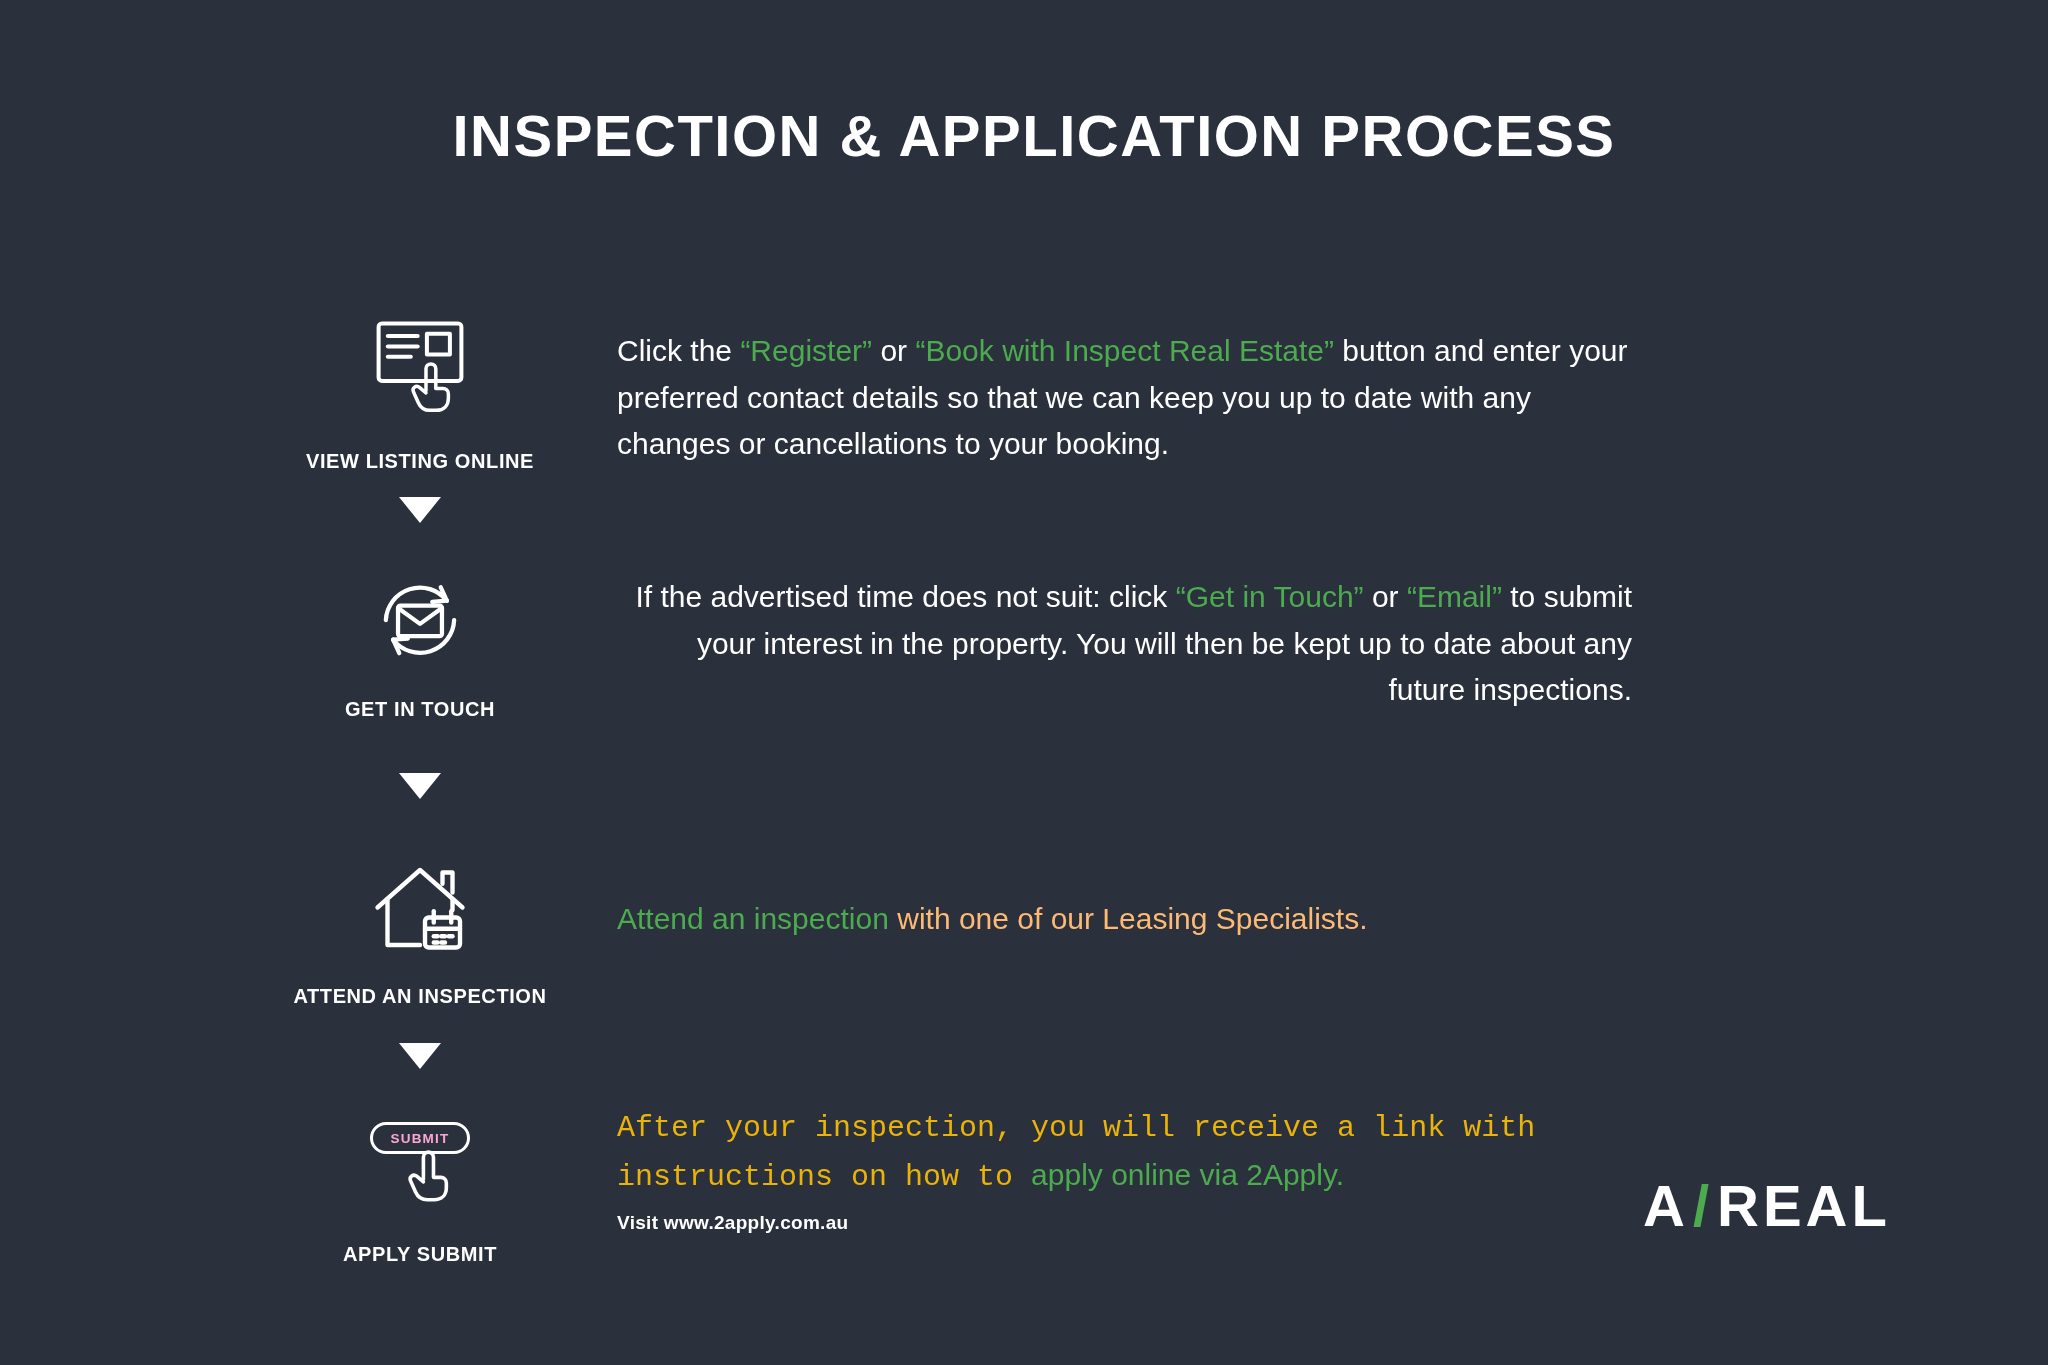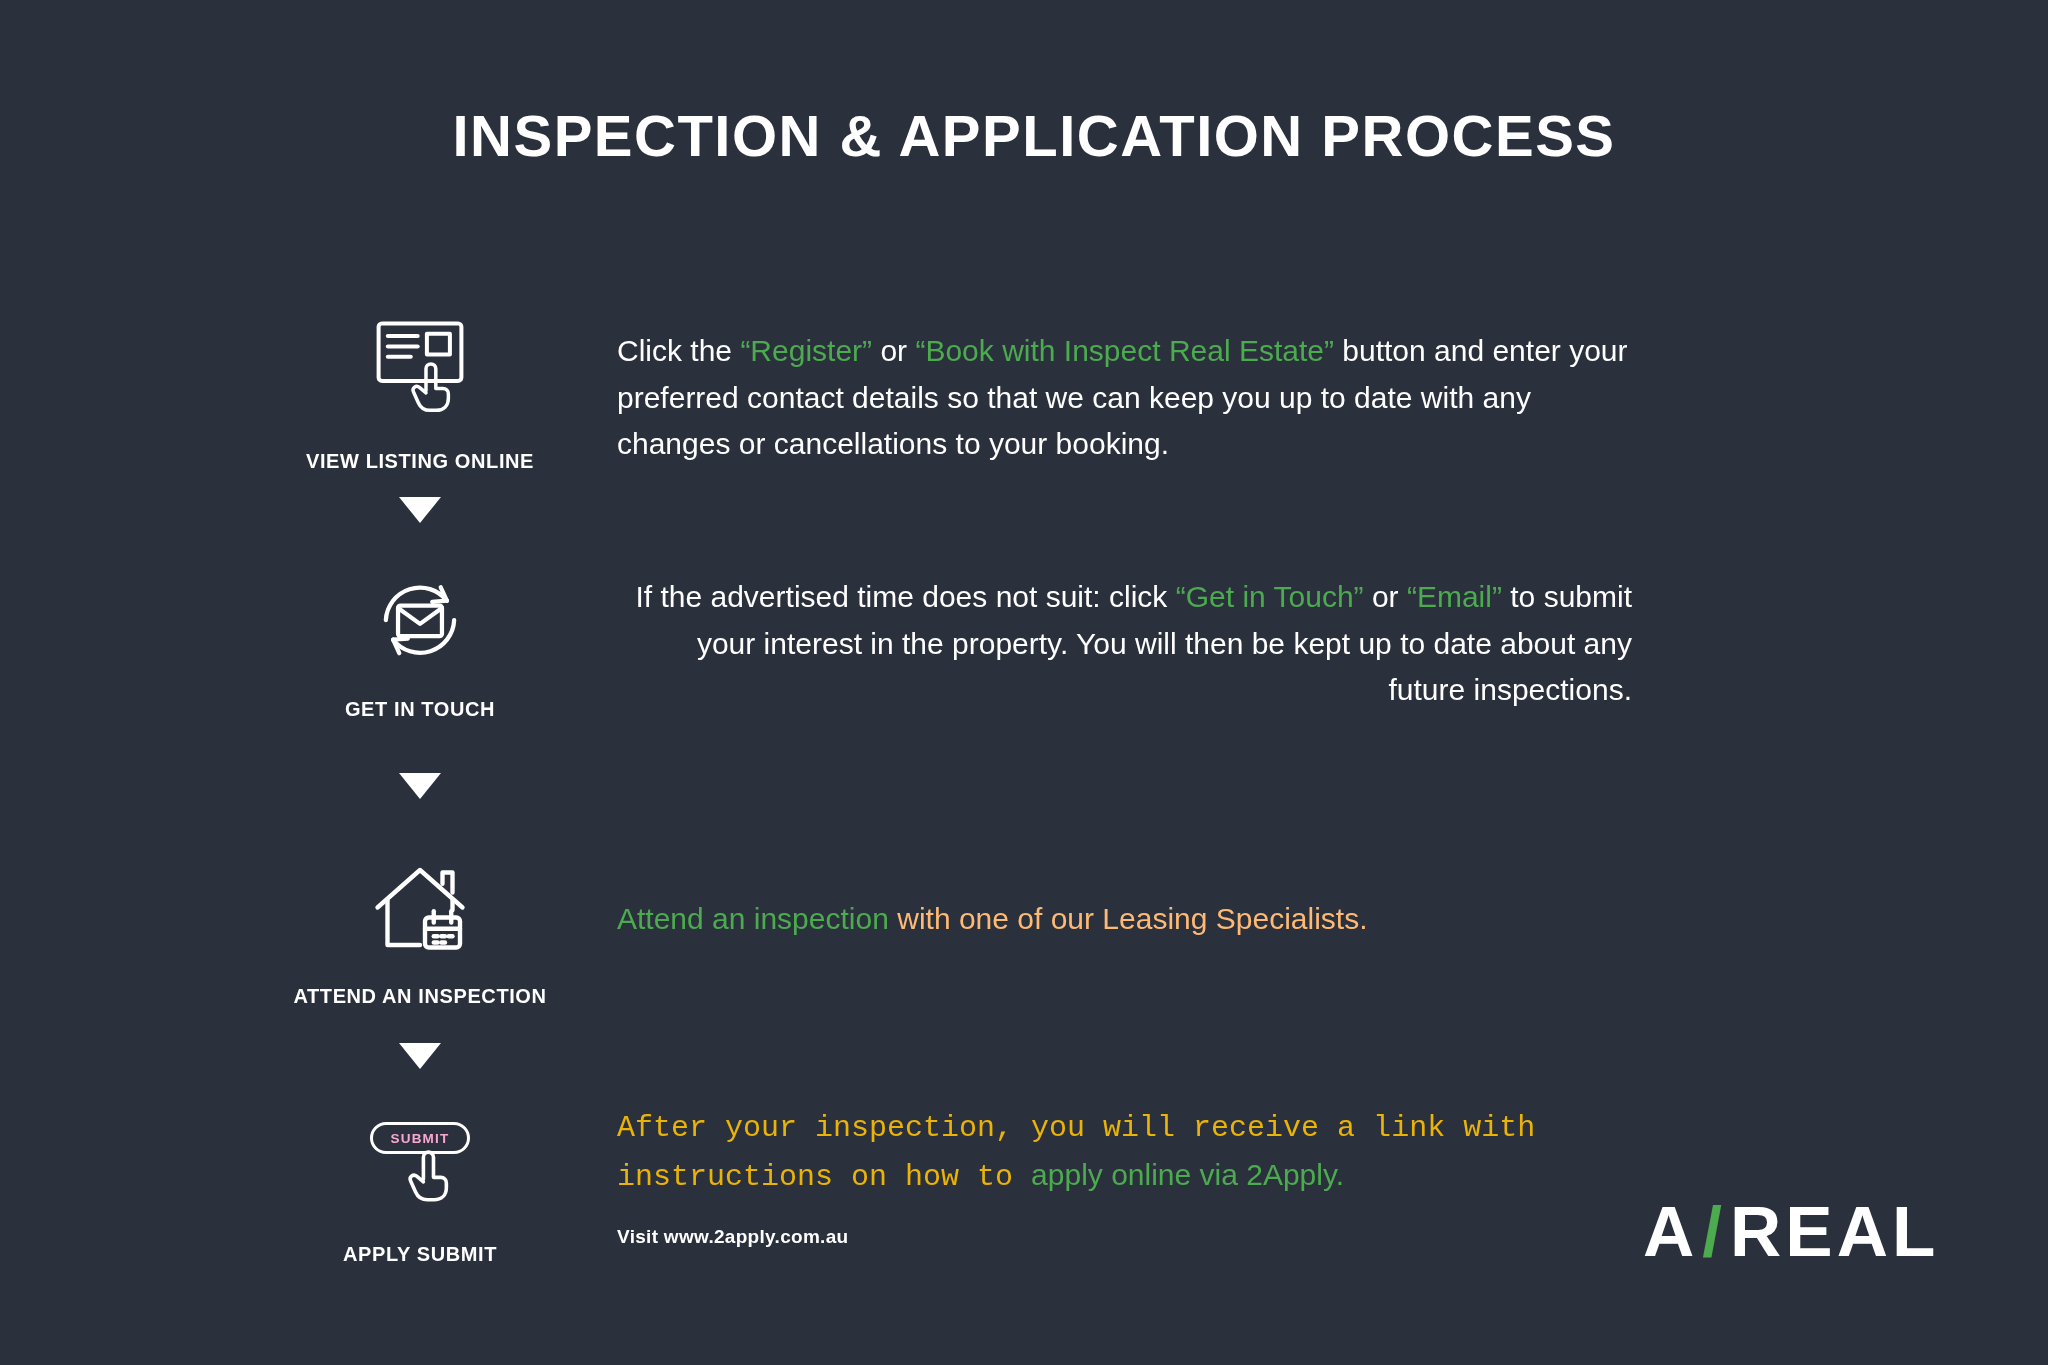--- a/index.html
+++ b/index.html
@@ -21,21 +21,21 @@
   .step-label{
     position:absolute;left:420px;transform:translateX(-50%);
     font-size:20px;font-weight:bold;letter-spacing:0.6px;
     white-space:nowrap;color:#ffffff;
   }
   .step-text{
     position:absolute;left:617px;width:1015px;
     font-size:30px;line-height:1.55;color:#ffffff;margin:0;
   }
   .note{
-    margin-top:22px;
+    margin-top:8px;
     font-size:19px;font-weight:bold;letter-spacing:0.3px;color:#ffffff;
   }
   .down-arrow{
     position:absolute;left:420px;transform:translateX(-50%);
     width:0;height:0;
     border-left:21px solid transparent;
     border-right:21px solid transparent;
     border-top:26px solid #ffffff;
   }
   svg.icon{display:block;}
@@ -44,22 +44,22 @@
     position:absolute;left:50%;transform:translateX(-50%);top:0;
     width:100px;height:32px;
     border:3px solid #ffffff;border-radius:19px;
     display:flex;align-items:center;justify-content:center;
     font-size:13.5px;font-weight:bold;letter-spacing:1.2px;color:#f9a8d4;
     box-sizing:border-box;
   }
   .submit-hand{position:absolute;left:58px;top:24px;}
   .logo{
     position:absolute;left:1643px;top:1172px;
-    font-size:71px;font-weight:bold;letter-spacing:4px;
-    color:#ffffff;white-space:nowrap;margin-top:19px;
+    font-size:58px;font-weight:bold;letter-spacing:4px;
+    color:#ffffff;white-space:nowrap;
   }
   .logo .slash{display:inline-block;margin:0 4px;font-weight:bold;}
 </style>
 </head>
 <body>
 
 <div class="canvas" style="background-color: rgb(43, 48, 61); padding-left: 20px;">
 
   <h1 class="title">INSPECTION &amp; APPLICATION PROCESS</h1>
 

